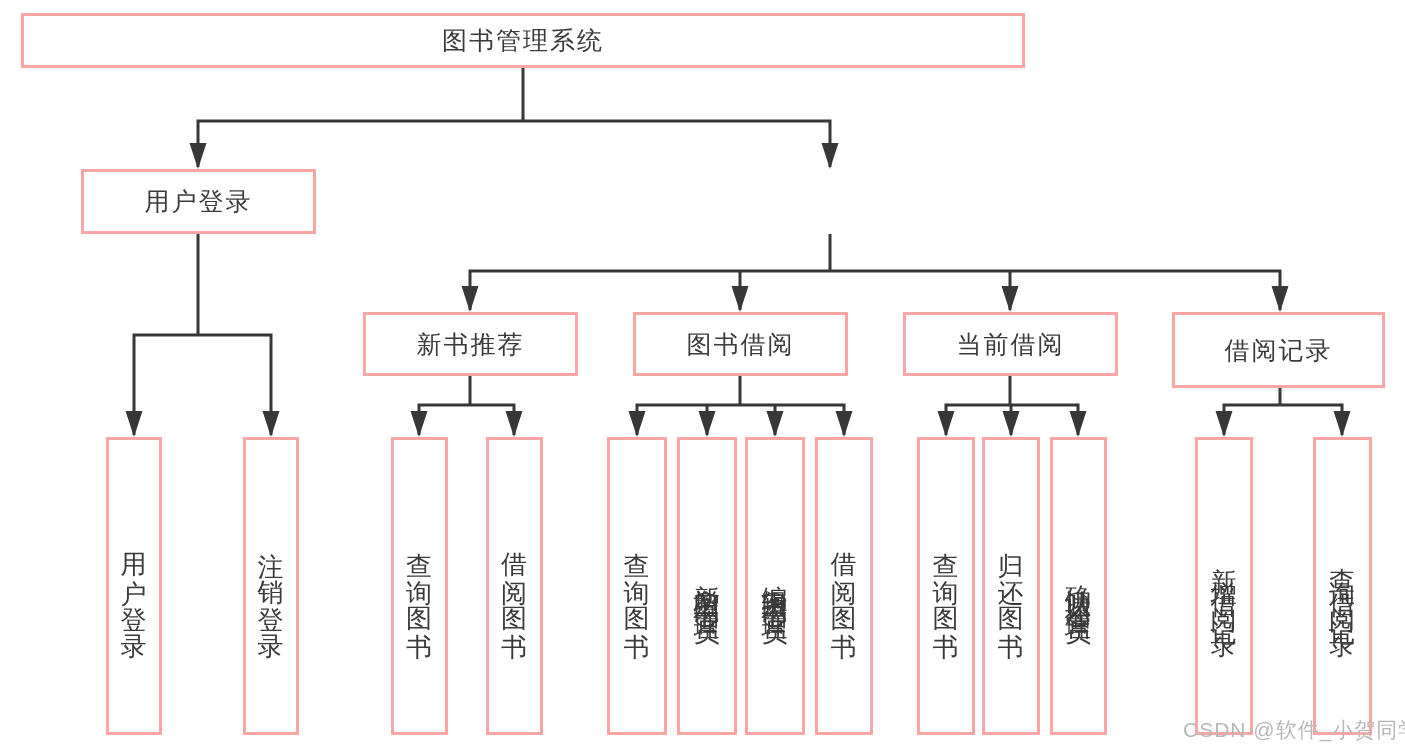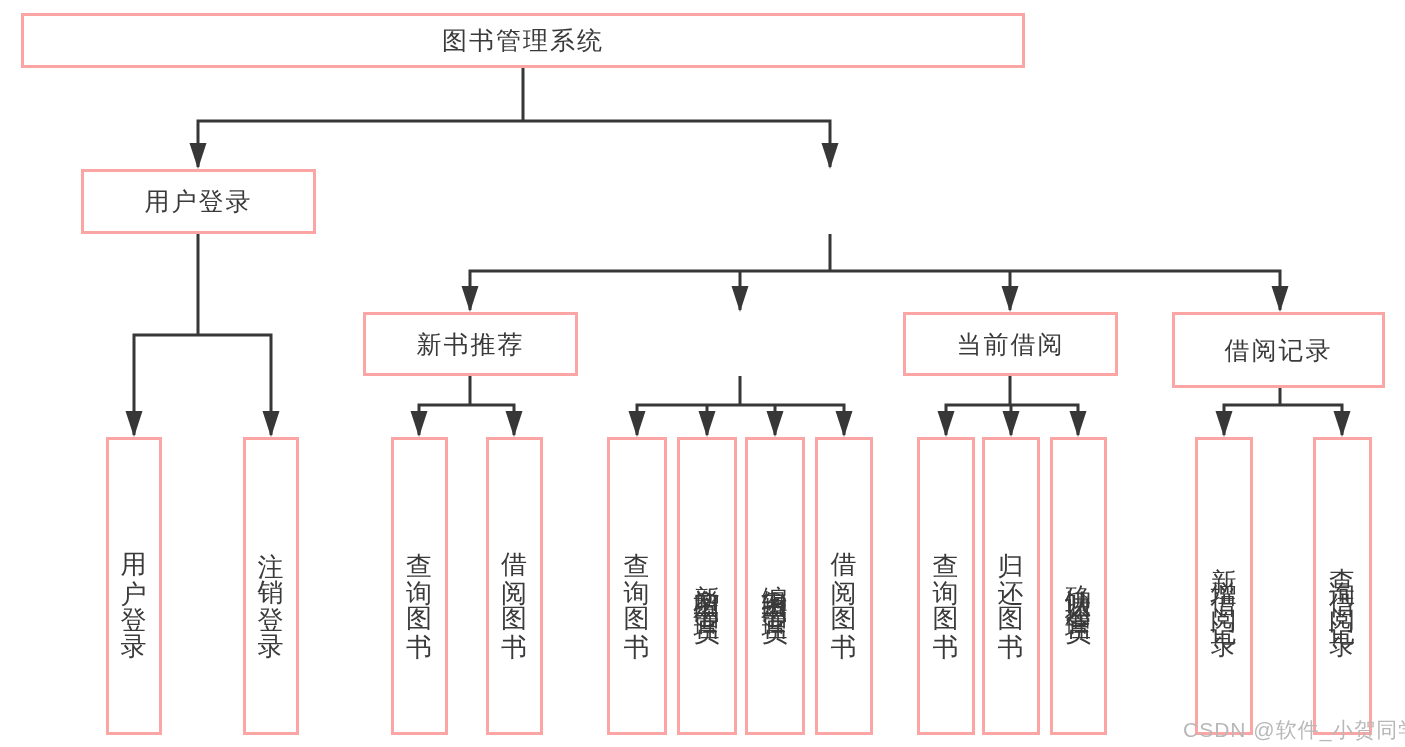--- a/index.html
+++ b/index.html
@@ -94,20 +94,23 @@
     <span>图书管理系统</span>
   </div>
 
   <div class="box hbox" style="left:81px;top:169px;width:235px;height:65px">
     <span>用户登录</span>
   </div>
 
   <div class="box hbox" style="left:363px;top:312px;width:215px;height:64px">
     <span>新书推荐</span>
   </div>
+  <div class="box hbox" style="left:633px;top:312px;width:215px;height:64px">
+    <span>图书借阅</span>
+  </div>
   <div class="box hbox" style="left:903px;top:312px;width:215px;height:64px">
     <span>当前借阅</span>
   </div>
   <div class="box hbox" style="left:1172px;top:312px;width:213px;height:76px">
     <span>借阅记录</span>
   </div>
 
   <div class="box" style="left:106px;top:437px;width:56px;height:298px">
     <span class="vlabel v4">用户登录</span>
   </div>

